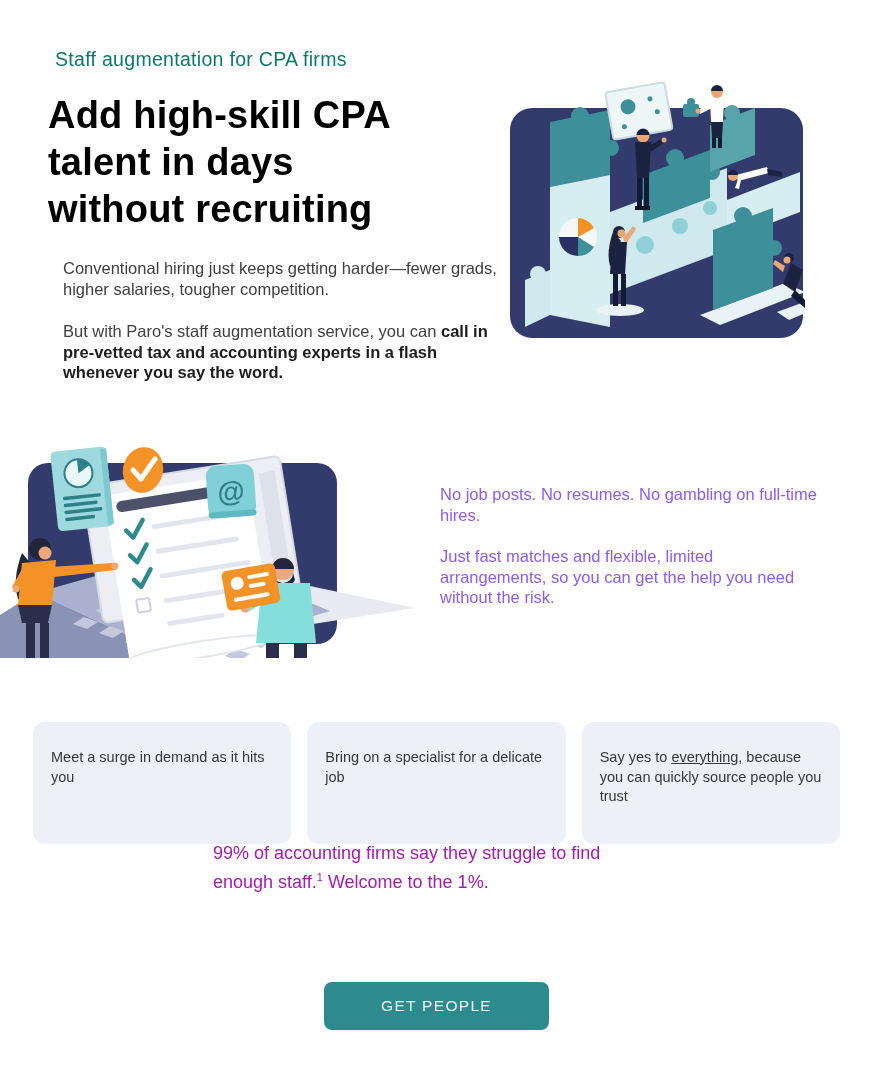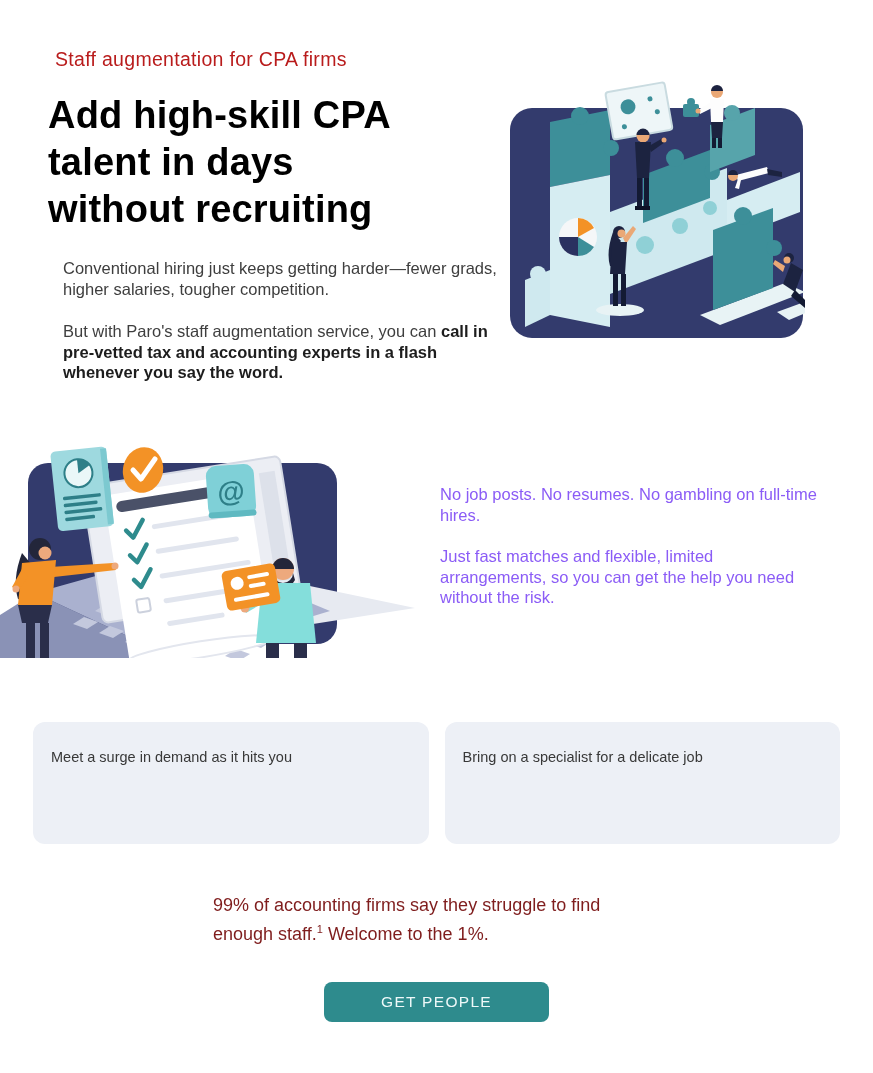--- a/index.html
+++ b/index.html
@@ -1,21 +1,21 @@
 <!DOCTYPE html>
 <html><head>
 <meta charset="utf-8">
 <style>
   html,body{margin:0;padding:0;background:#ffffff;}
   .page{
     position:relative;width:873px;height:1073px;background:#ffffff;
     font-family:"Liberation Sans",sans-serif;overflow:hidden;
   }
   .eyebrow{
-    position:absolute;left:55px;top:48px;font-size:19.5px;color:#b91c1c;
+    position:absolute;left:55px;top:48px;font-size:19.5px;color:#0f766e;
     letter-spacing:.3px;
   }
   .headline{
     position:absolute;left:48px;top:92px;font-size:38px;line-height:47px;
     font-weight:800;color:#000000;letter-spacing:.2px;
   }
   .hero-copy{
     position:absolute;left:55px;top:258px;width:438px;font-size:16.5px;
     line-height:20.5px;color:#3e3e3e;margin-left:8px;
   }
@@ -29,25 +29,25 @@
   .cards{
     position:absolute;left:33px;top:722px;width:807px;display:flex;gap:16px;border-radius:28px;
   }
   .card{
     flex:1;height:122px;background:#edf0f6;border-radius:12px;
     padding:26px 16px 0 18px;box-sizing:border-box;
     font-size:14.5px;line-height:19.5px;color:#383838;
   }
   .card .u{text-decoration:underline;}
   .closing{
-    position:absolute;left:213px;top:894px;font-size:18px;line-height:23.5px;color:#7f1d1d;
+    position:absolute;left:213px;top:842px;font-size:18px;line-height:23.5px;color:#a21caf;
   }
   .closing sup{font-size:11px;}
   .cta{
-    position:absolute;left:324px;top:982px;width:225px;height:40px;
+    position:absolute;left:324px;top:982px;width:225px;height:48px;
     background:#2e8b8d;border:none;border-radius:8px;color:#eef9f9;
     font-size:15.5px;letter-spacing:1.3px;font-family:"Liberation Sans",sans-serif;
     cursor:pointer;
   }
   .illu1{position:absolute;left:505px;top:80px;width:300px;height:265px;}
   .illu2{position:absolute;left:0px;top:443px;width:430px;height:215px;}
 </style>
 </head>
 <body>
 
@@ -277,20 +277,23 @@
     <p>Just fast matches and flexible, limited arrangements, so you can get the help you need without the risk.</p>
   </div>
 
   <div class="cards">
     <div class="card">
       <span>Meet a surge in demand as it hits you</span>
     </div>
     <div class="card">
       <span>Bring on a specialist for a delicate job</span>
     </div>
+    <div class="card">
+      <span>Say yes to </span><span class="u">everything,</span><span> because you can quickly source people you trust</span>
+    </div>
   </div>
 
   <div class="closing">
     <div>99% of accounting firms say they struggle to find</div>
     <div><span>enough staff.</span><sup>1</sup><span> Welcome to the 1%.</span></div>
   </div>
 
   <button class="cta">GET PEOPLE</button>
 
 </div>

